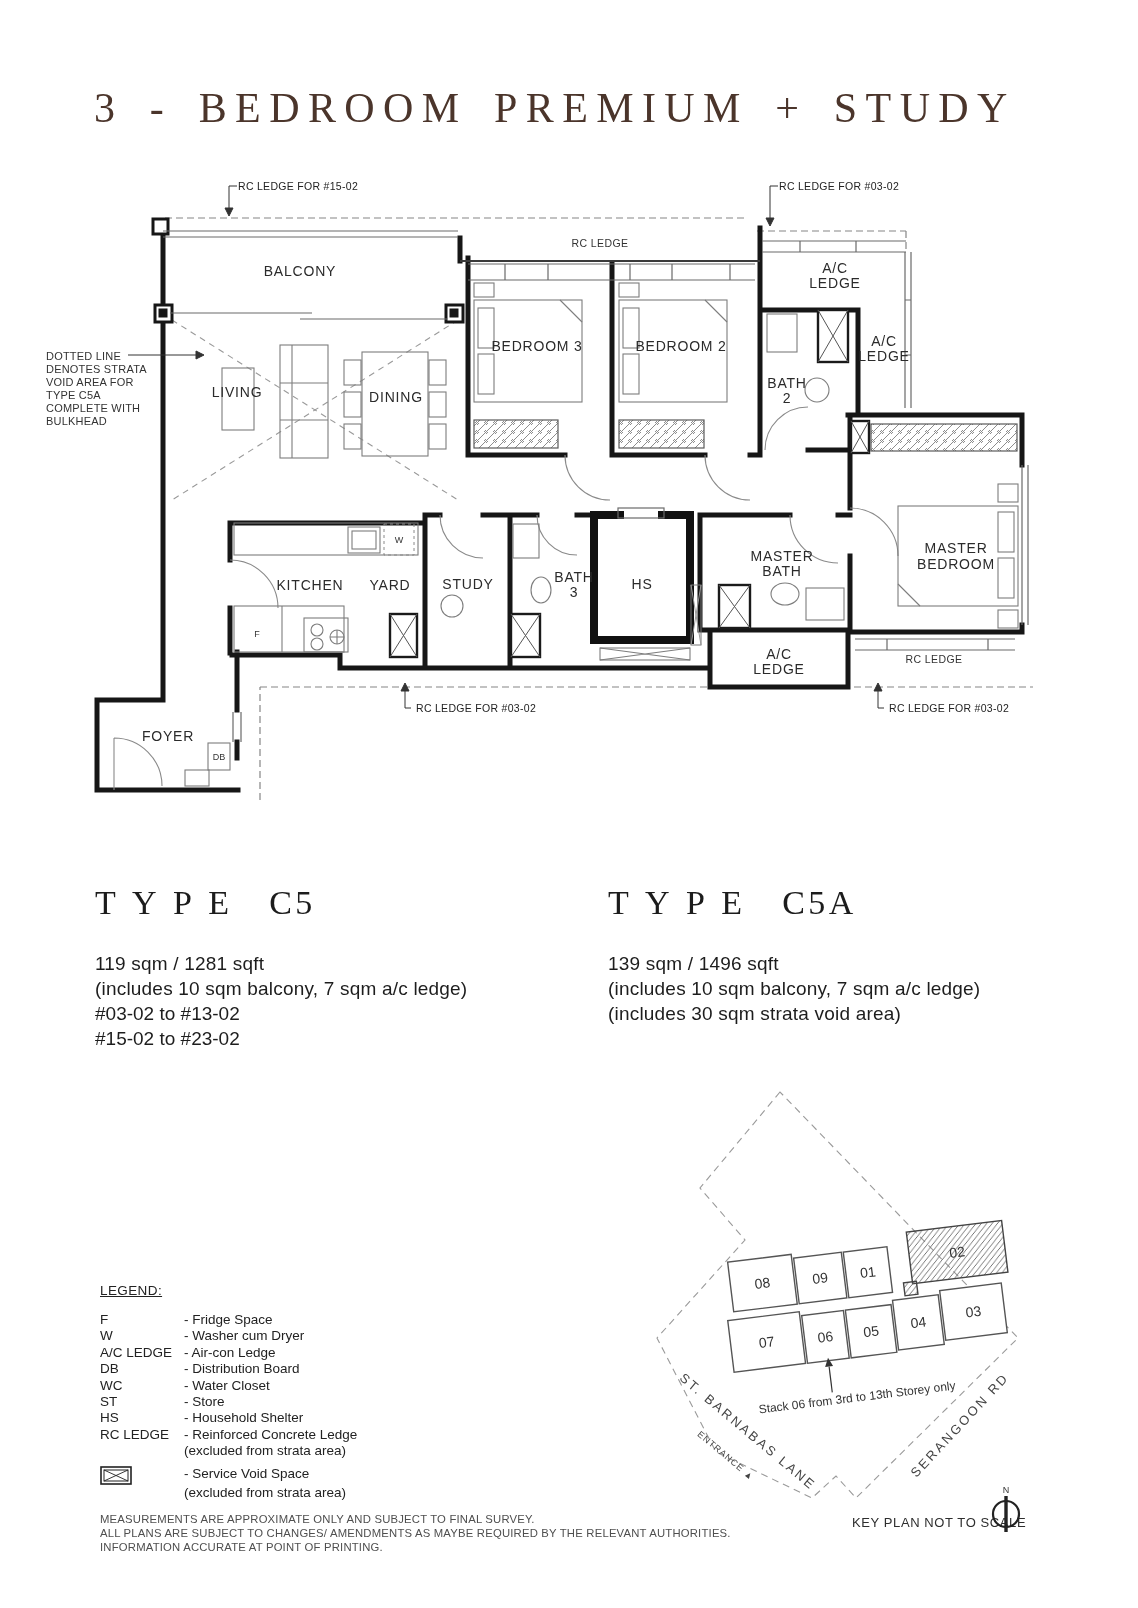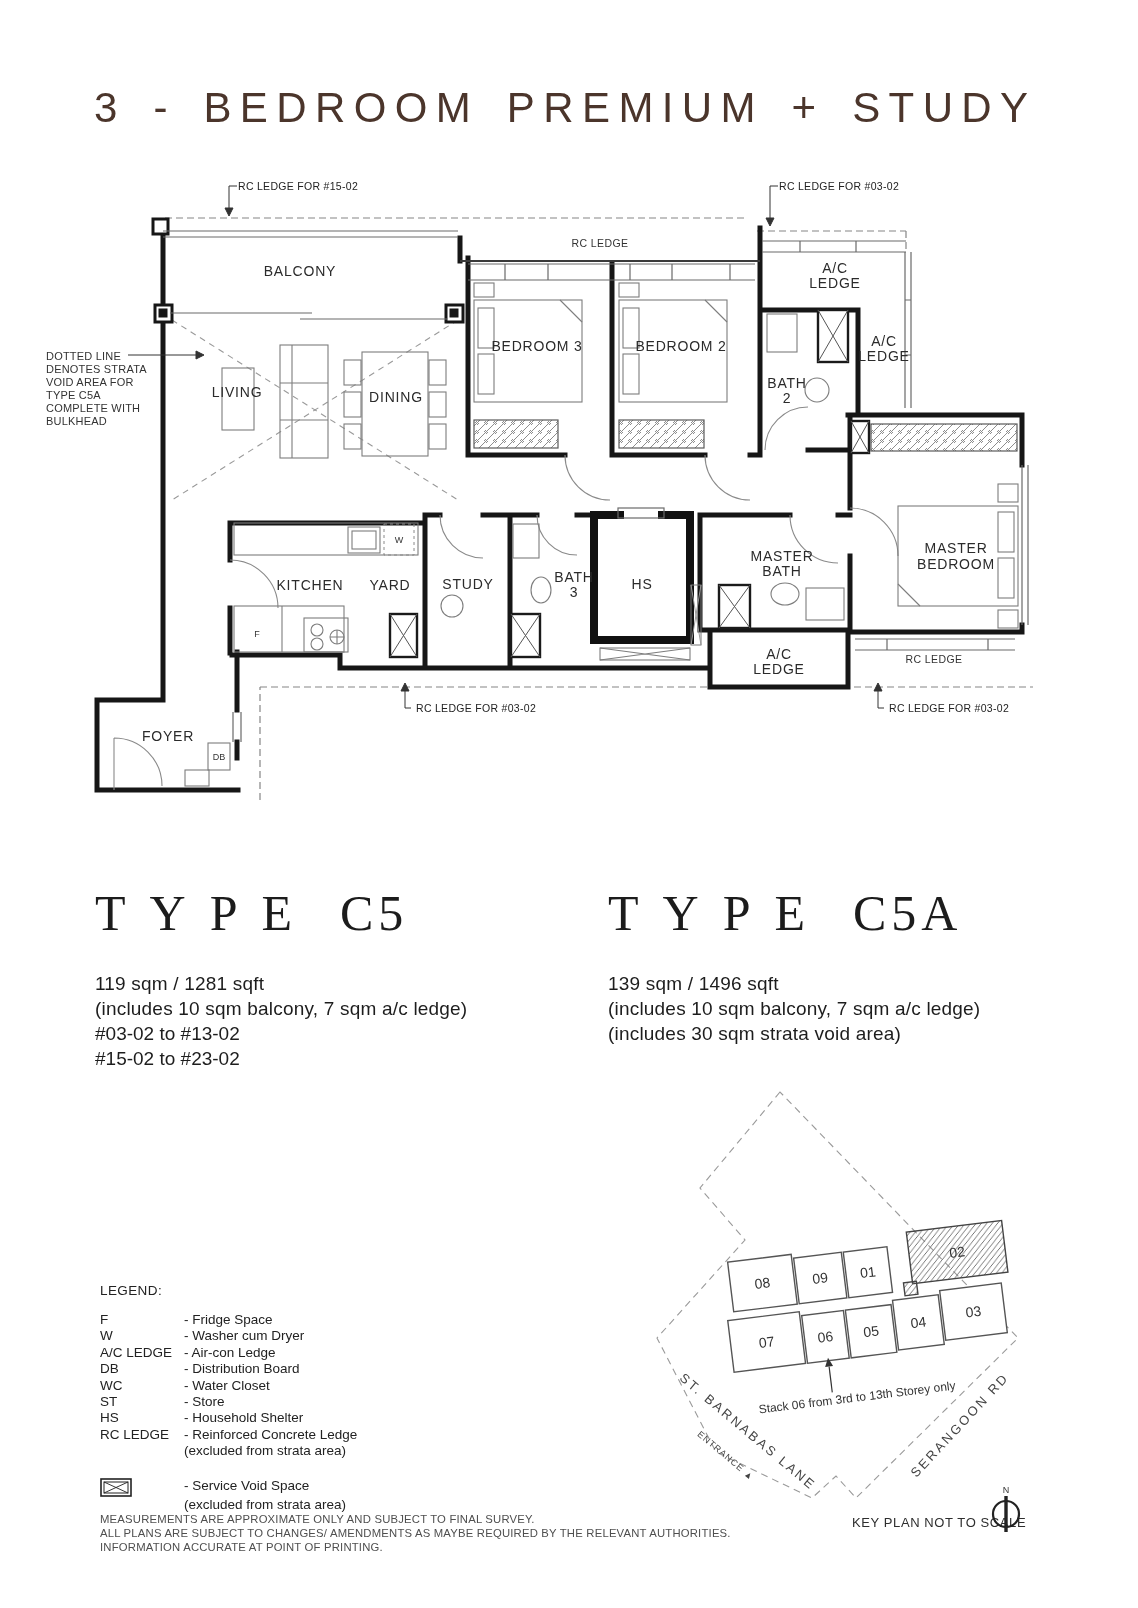--- a/index.html
+++ b/index.html
@@ -1,39 +1,39 @@
 <!DOCTYPE html>
 <html><head>
 <meta charset="utf-8">
 <style>
   html,body{margin:0;padding:0;}
   body{width:1138px;height:1608px;position:relative;background:#ffffff;font-family:"Liberation Sans",sans-serif;overflow:hidden;}
-  .page-title{position:absolute;left:94px;top:84px;margin:0;font-family:Liberation Sans, sans-serif;font-weight:400;
+  .page-title{position:absolute;left:94px;top:84px;margin:0;font-family:Liberation Serif, serif;font-weight:400;
     font-size:42px;letter-spacing:.20em;word-spacing:.18em;color:#4b352b;white-space:nowrap;}
   svg.draw{position:absolute;left:0;top:0;}
   svg text{font-family:"Liberation Sans",sans-serif;fill:#2b2b2b;}
   .rlbl{font-size:14px;letter-spacing:.8px;text-anchor:middle;}
   .slbl{font-size:10.5px;letter-spacing:.4px;text-anchor:middle;fill:#333;}
   .cal{font-size:10.5px;letter-spacing:.3px;text-anchor:start;fill:#222;}
   .ann{font-size:11px;letter-spacing:.2px;text-anchor:start;fill:#333;}
   .tiny{font-size:9px;text-anchor:middle;fill:#333;}
   .kp{font-size:14px;text-anchor:middle;fill:#333;}
   .kpn{font-size:12px;text-anchor:middle;fill:#333;}
   .street{font-size:13px;letter-spacing:2.5px;text-anchor:middle;fill:#444;}
   .entr{font-size:9px;letter-spacing:1px;text-anchor:middle;fill:#444;}
   .capt{font-size:13px;letter-spacing:.6px;text-anchor:start;fill:#2e2e2e;}
   .type-block{position:absolute;top:884px;color:#1d1d1d;}
   .type-c5{left:95px;} .type-c5a{left:608px;}
-  .type-head{font-family:"Liberation Serif",serif;font-size:50px;color:#1c1c1c;white-space:nowrap;}
+  .type-head{font-family:"Liberation Serif",serif;font-size:34px;color:#1c1c1c;white-space:nowrap;}
   .type-head .tlabel{letter-spacing:.48em;}
   .type-head .tcode{letter-spacing:.10em;margin-left:24px;}
   .type-info{font-size:19px;line-height:25px;margin-top:29px;letter-spacing:.2px;}
   .type-units{font-size:19px;line-height:25px;}
   .legend{position:absolute;left:100px;top:1283px;font-size:13.5px;color:#222;}
-  .legend-head{display:inline-block;letter-spacing:.4px;margin-bottom:14px;}
+  .legend-head{display:inline-block;text-decoration:underline;letter-spacing:.4px;margin-bottom:14px;}
   .lrow{display:flex;line-height:16.4px;}
   .lkey{width:84px;flex:none;}
   .sv-sym{display:inline-block;vertical-align:middle;}
   .disclaimer{position:absolute;left:100px;top:1513px;font-size:11.3px;line-height:13.8px;color:#4f4f4f;letter-spacing:.2px;}
 </style>
 </head>
 <body>
 
 <h1 class="page-title">3 - BEDROOM PREMIUM + STUDY</h1>
 
@@ -341,21 +341,21 @@
       <span>- Household Shelter</span>
     </div>
   <div class="lrow">
       <span class="lkey">RC LEDGE</span>
       <span>- Reinforced Concrete Ledge</span>
     </div>
   <div class="lrow">
       <span class="lkey"></span>
       <span>(excluded from strata area)</span>
     </div>
-  <div class="lrow" style="margin-top:18px;">
+  <div class="lrow" style="margin-top:6px;">
     <span class="lkey"><svg class="sv-sym" width="32" height="19" viewBox="0 0 32 19">
           <rect x="1" y="1" width="30" height="17" fill="none" stroke="#222" stroke-width="1.6"></rect>
           <rect x="4" y="4" width="24" height="11" fill="none" stroke="#222" stroke-width="1"></rect>
           <path d="M4,4 L28,15 M28,4 L4,15" stroke="#222" stroke-width="0.9" fill="none"></path>
         </svg></span>
     <span>- Service Void Space</span>
   </div>
   <div class="lrow">
       <span class="lkey"></span>
       <span>(excluded from strata area)</span>

